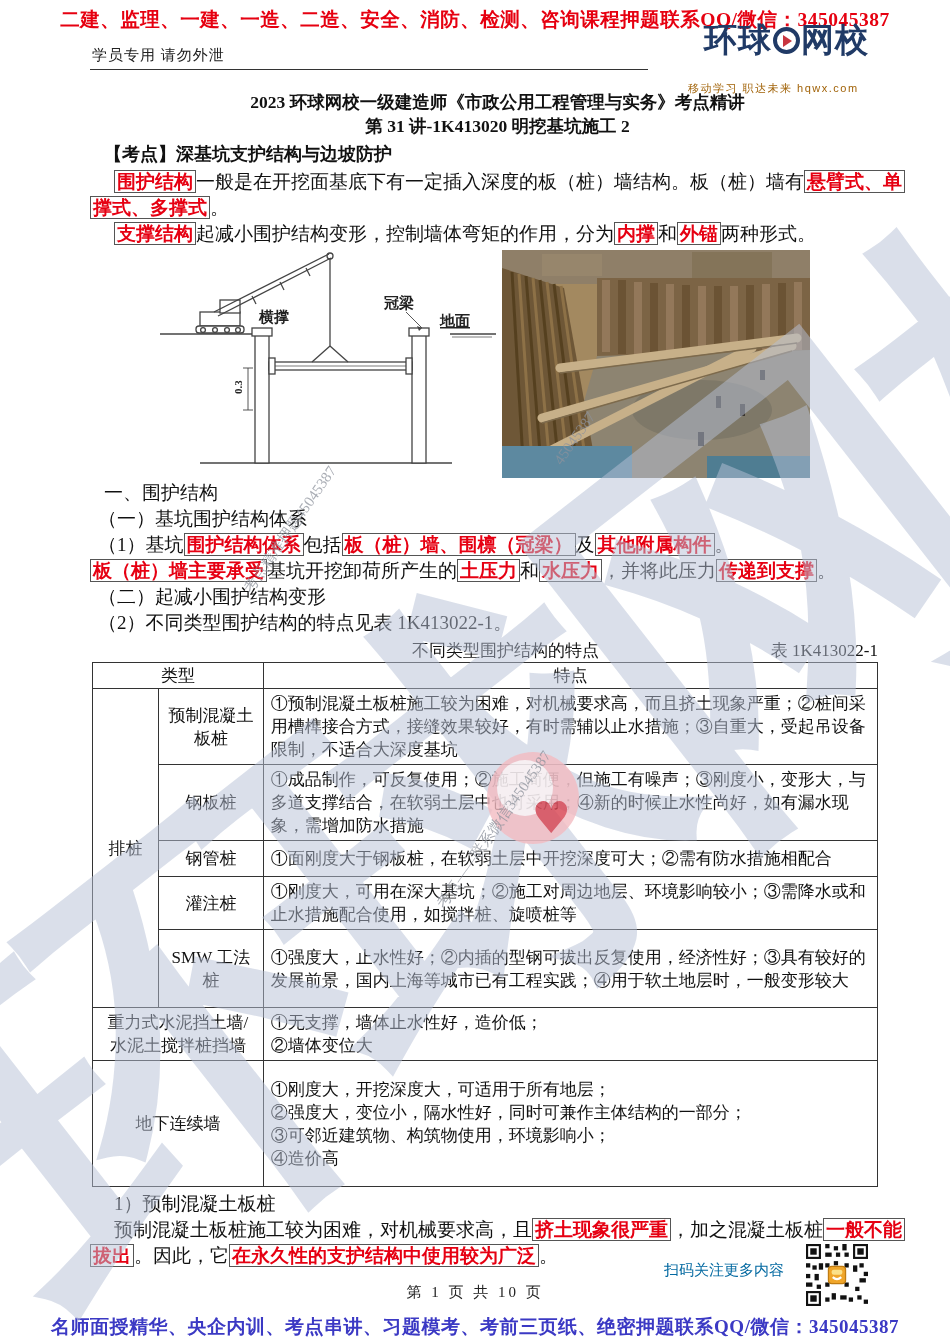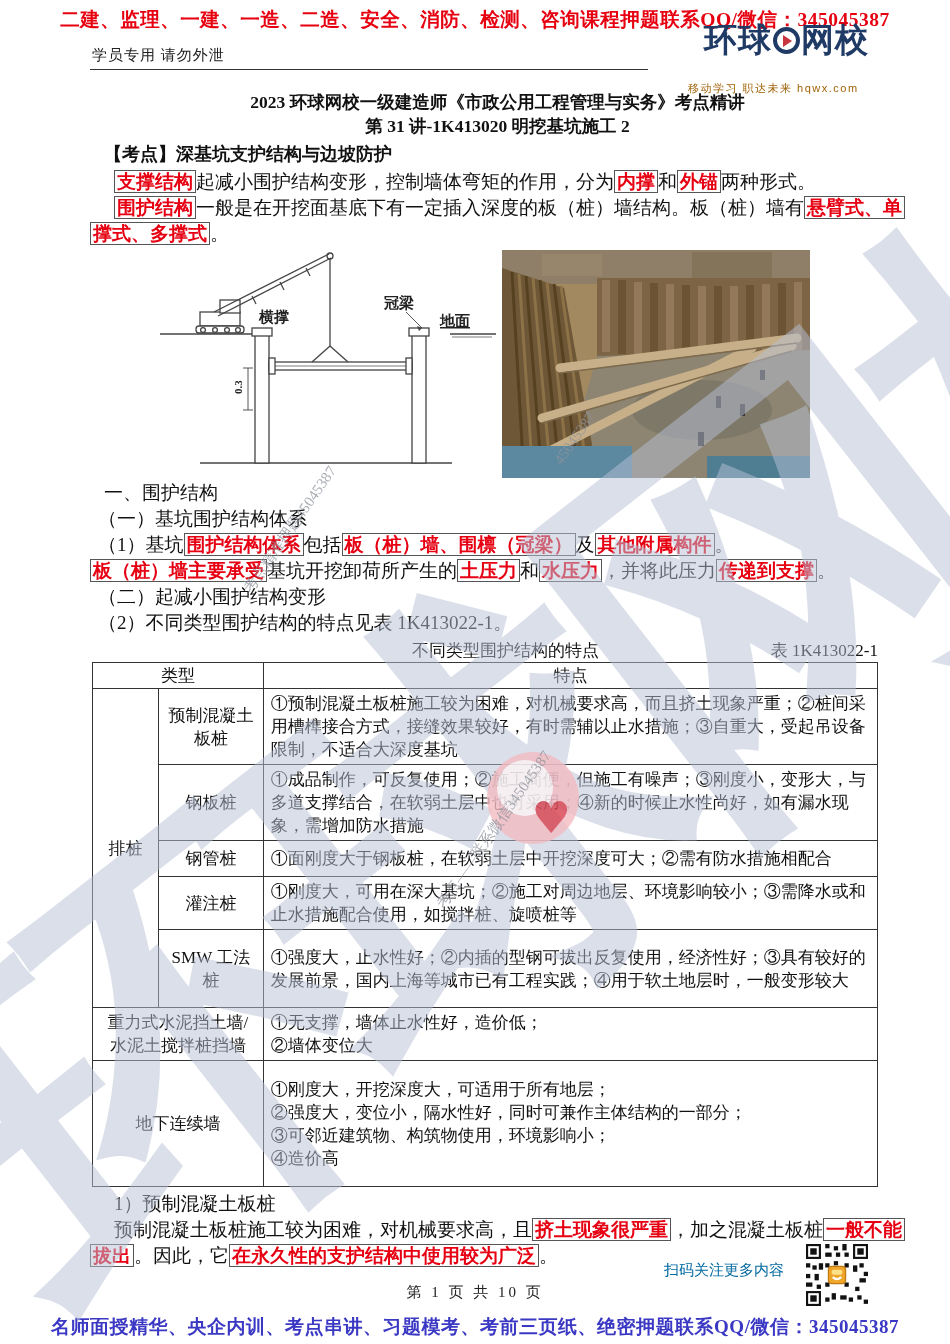--- a/index.html
+++ b/index.html
@@ -115,22 +115,22 @@
       </div>
       <div class="logo-tag">移动学习 职达未来  hqwx.com</div>
     </div>
 
     <div class="doc">
       <div class="title-line">2023 环球网校一级建造师《市政公用工程管理与实务》考点精讲</div>
       <div class="title-line">第 31 讲-1K413020 明挖基坑施工 2</div>
 
       <div class="kaodian">【考点】深基坑支护结构与边坡防护</div>
 
+      <p class="body ind24"><span class="rbox">围护结构</span><span class="ntxt">一般是在开挖面基底下有一定插入深度的板（桩）墙结构。板（桩）墙有</span><span class="rbox">悬臂式、单撑式、多撑式</span><span class="ntxt">。</span></p>
       <p class="body ind24"><span class="rbox">支撑结构</span><span class="ntxt">起减小围护结构变形，控制墙体弯矩的作用，分为</span><span class="rbox">内撑</span><span class="ntxt">和</span><span class="rbox">外锚</span><span class="ntxt">两种形式。</span></p>
-      <p class="body ind24"><span class="rbox">围护结构</span><span class="ntxt">一般是在开挖面基底下有一定插入深度的板（桩）墙结构。板（桩）墙有</span><span class="rbox">悬臂式、单撑式、多撑式</span><span class="ntxt">。</span></p>
 
       <div class="figs">
         <svg class="fig-diagram" viewBox="0 0 348 226">
           <g stroke="#444" stroke-width="1.3" fill="none">
 
             <line x1="8" y1="84" x2="103" y2="84"></line>
             <line x1="298" y1="84" x2="344" y2="84"></line>
             <line x1="300" y1="87" x2="340" y2="87" stroke-width="0.7"></line>
 
             <line x1="48" y1="213" x2="300" y2="213"></line>

